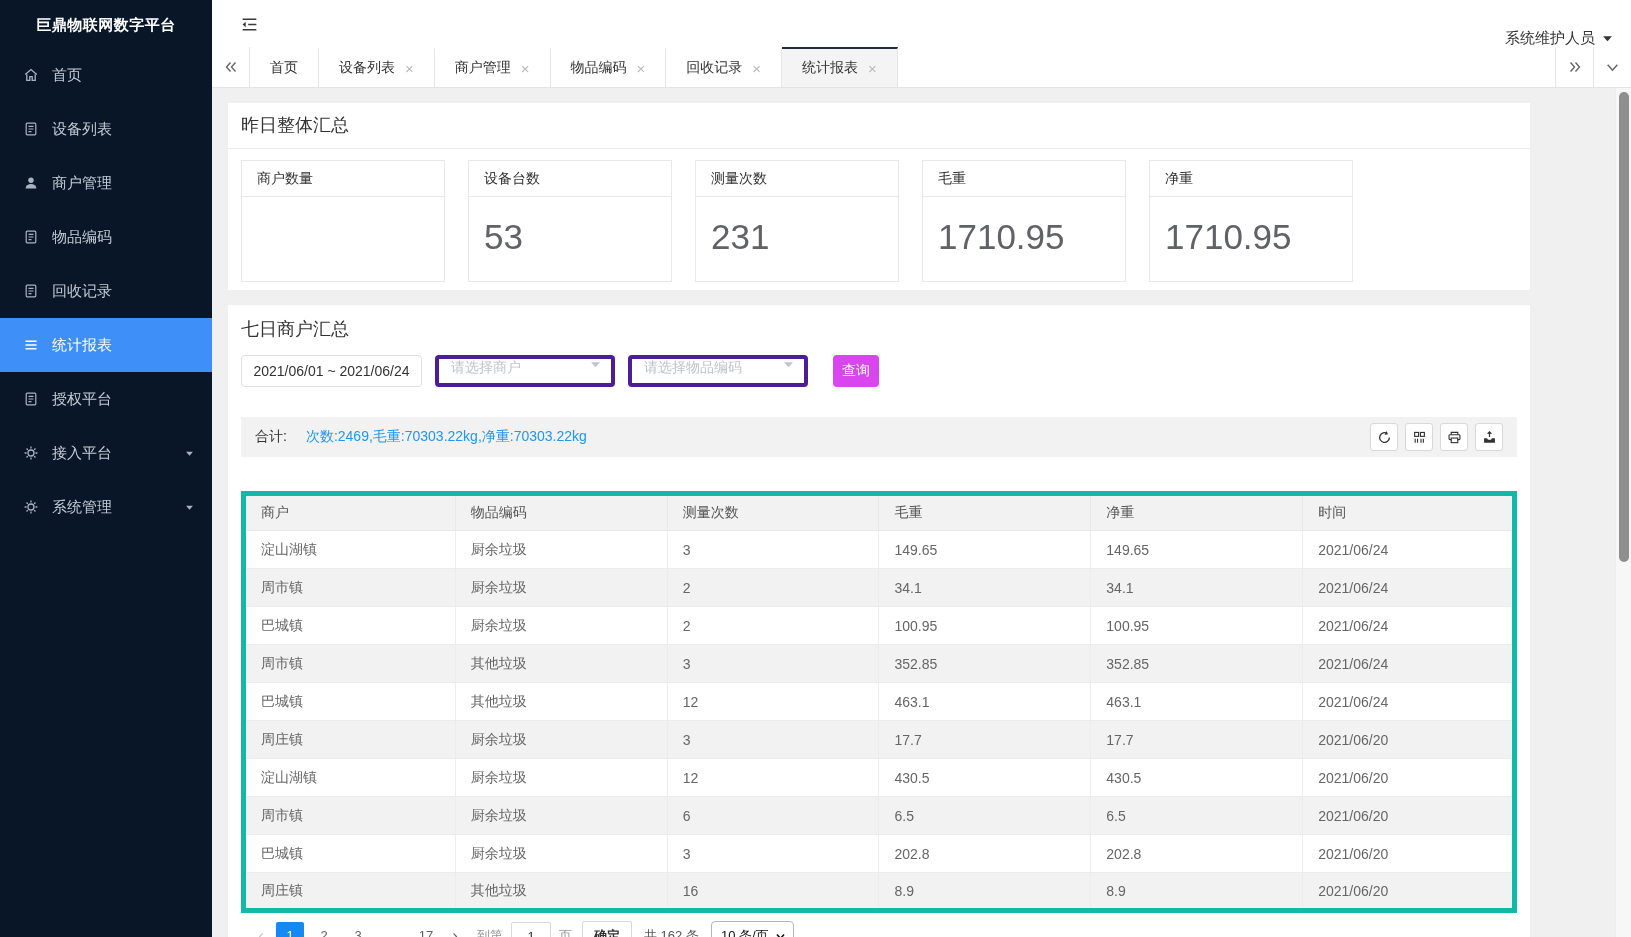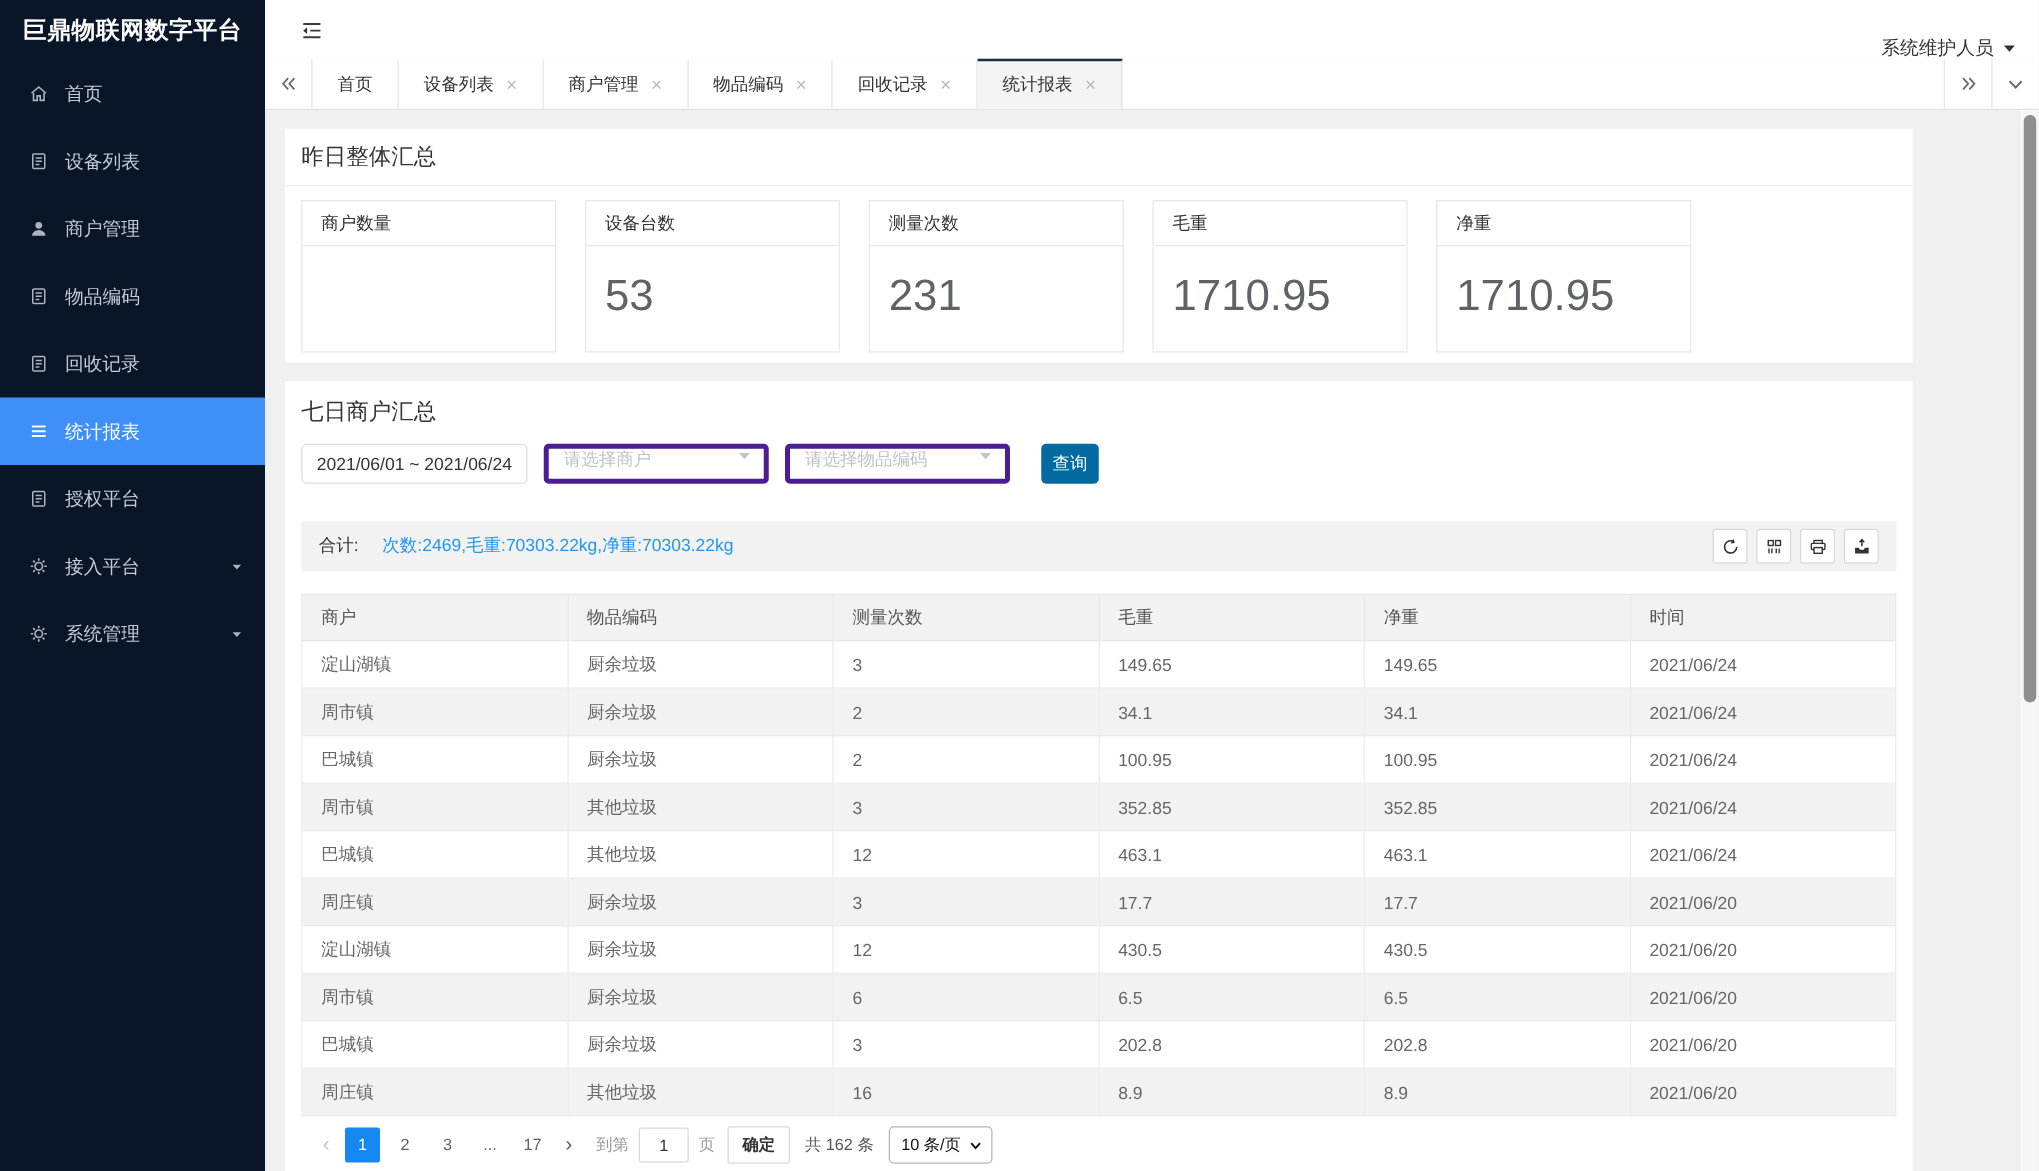--- a/index.html
+++ b/index.html
@@ -1,21 +1,21 @@
 <!DOCTYPE html>
 <html><head>
 <meta charset="utf-8">
 <style>
   * { margin:0; padding:0; box-sizing:border-box; }
   html,body { width:1631px; height:937px; overflow:hidden; }
   body { font-family:"Liberation Sans","DejaVu Sans",sans-serif; background:#f0f0f0; position:relative; color:#333; }
 
   
   .sidebar { position:absolute; left:0; top:0; width:212px; height:937px; background:#081628; z-index:10; }
-  .logo { height:48px; line-height:50px; text-align:center; color:#fff; font-size:19px; font-weight:bold; letter-spacing:.5px; white-space:nowrap; }
+  .logo { height:48px; line-height:50px; text-align:center; color:#fff; font-size:15px; font-weight:bold; letter-spacing:.5px; white-space:nowrap; }
   .side-item { height:54px; display:flex; align-items:center; padding:0 18px 0 23px; font-size:15px; color:#c3cbd6; cursor:pointer; }
   .side-item .sicon { width:18px; height:16px; margin-right:11px; display:flex; align-items:center; color:#a9b4c0; flex:0 0 18px; }
   .side-item.active { background:#3e8ff7; color:#fff; }
   .side-item.active .sicon { color:#fff; }
   .side-caret { margin-left:auto; color:#a9b4c0; display:flex; }
 
   
   .topbar { position:absolute; left:212px; top:0; right:0; height:47px; background:#fff; }
   .fold-btn { position:absolute; left:28px; top:14px; width:20px; height:20px; color:#3a3a3a; cursor:pointer; display:flex; align-items:center; }
   .user-box { position:absolute; right:18px; top:15px; height:47px; display:flex; align-items:center; font-size:15px; color:#333; cursor:pointer; }
@@ -44,29 +44,29 @@
   .stat-row { display:flex; gap:23px; padding:11px 13px 0; }
   .stat-card { width:204px; height:122px; border:1px solid #e8e8e8; }
   .stat-head { padding:9px 15px 8px; border-bottom:1px solid #e8e8e8; font-size:14px; color:#333; }
   .stat-value { padding:20px 15px; font-size:35px; color:#606266; }
 
   .card-report { left:228px; top:305px; width:1302px; height:632px; padding:12px 13px 0; }
   .filters { display:flex; align-items:center; margin-top:14px; }
   .date-input { width:181px; height:32px; border:1px solid #dcdfe6; border-radius:4px; font-size:14px; color:#333; text-align:center; font-family:inherit; outline:none; }
   .select-box { width:180px; height:32px; border:4px solid #4c1d95; border-radius:4px; margin-left:13px; display:flex; align-items:flex-start; padding:0 10px 0 12px; font-size:14px; color:#bfc3c9; cursor:pointer; }
   .select-box .scaret { margin-left:auto; color:#c0c4cc; display:flex; }
-  .search-btn { margin-left:25px; width:46px; height:32px; background:#0369a1; color:#fff; border:none; border-radius:4px; font-size:14px; cursor:pointer; font-family:inherit; }
+  .search-btn { margin-left:25px; width:46px; height:32px; background:#d946ef; color:#fff; border:none; border-radius:4px; font-size:14px; cursor:pointer; font-family:inherit; }
 
   .totals-bar { margin-top:30px; height:40px; background:#f2f2f2; display:flex; align-items:center; padding:0 14px; font-size:14px;gap:19px; }
   .totals-label { color:#333; }
   .totals-value { color:#2196f3; }
   .toolbar { margin-left:auto; display:flex; gap:7px; }
   .tool-btn { width:28px; height:28px; background:#fff; border:1px solid #d9d9d9; border-radius:3px; display:flex; align-items:center; justify-content:center; color:#333; cursor:pointer; }
 
-  table.report { width:100%; margin-top:18px; border-collapse:collapse; border:1px solid #14b8a6; table-layout:fixed; }
+  table.report { width:100%; margin-top:34px; border-collapse:collapse; border:5px solid #14b8a6; table-layout:fixed; }
   table.report th { height:37px; background:#f2f2f2; font-weight:normal; font-size:14px; color:#555; text-align:left; padding-left:15px; border:1px solid #e8e8e8; }
   table.report td { height:38px; font-size:14px; color:#666; padding-left:15px; border:1px solid #ececec; }
   table.report tbody tr:nth-child(even) td { background:#f2f2f2; }
 
   .pagination { display:flex; align-items:center; margin-top:8px; padding-left:8px; font-size:13px; color:#606266; }
   .pg-arrow { width:24px; height:28px; display:flex; align-items:center; justify-content:center; font-size:17px; cursor:pointer; }
   .pg-arrow.prev { color:#c0c4cc; }
   .pg-arrow.next { color:#606266; }
   .pg-num { min-width:28px; height:28px; line-height:28px; text-align:center; margin:0 3px; border-radius:2px; cursor:pointer; }
   .pg-num.active { background:#1688f2; color:#fff; }

